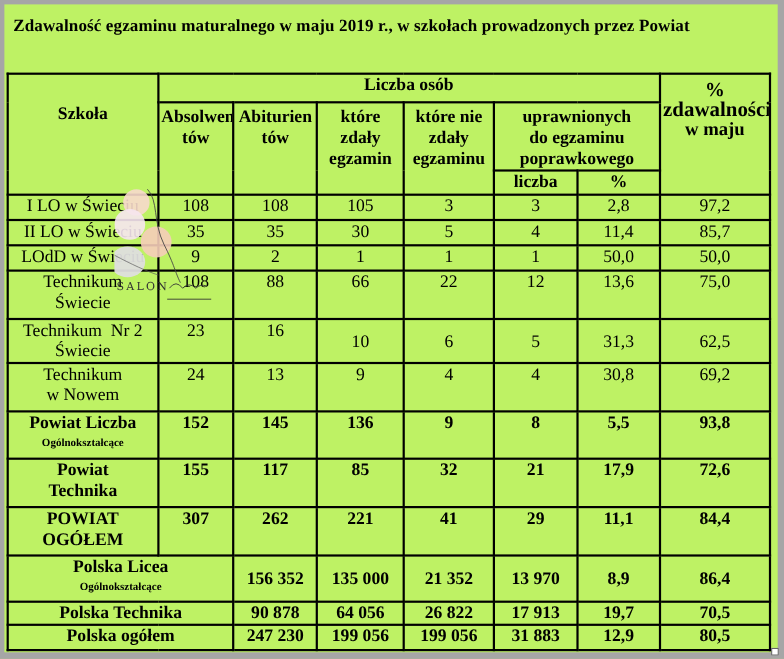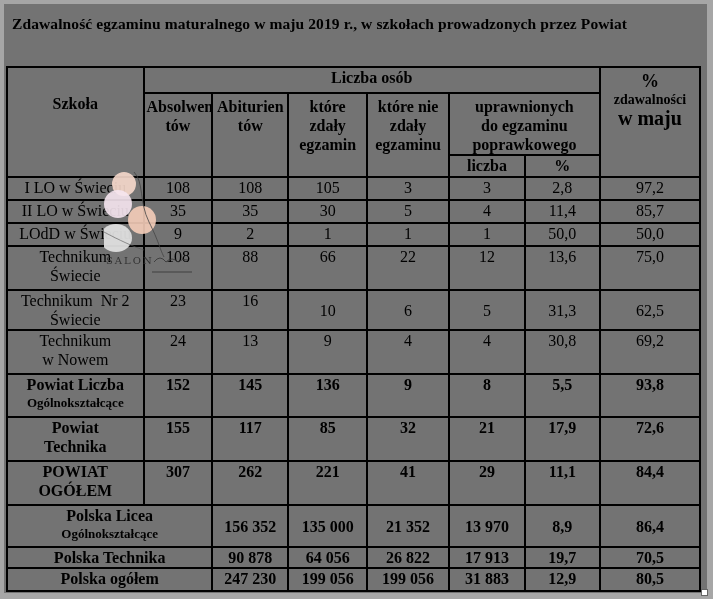--- a/index.html
+++ b/index.html
@@ -5,21 +5,21 @@
   html, body { margin: 0; padding: 0; }
   body {
     width: 713px; height: 599px;
     background: #a6a6a6;
     font-family: "Liberation Serif", "DejaVu Serif", serif;
     position: relative; overflow: hidden;
   }
   .page {
     position: absolute; left: 4px; top: 4px;
     width: 703px; height: 589px;
-    background: #737373;
+    background: #bef264;
   }
   .title {
     position: absolute; left: 8px; top: 10px; width: 690px;
     font-weight: bold; font-size: 15.5px; line-height: 19px;
     color: #000; text-align: justify; text-align-last: left;
     letter-spacing: 0.1px;
   }
   table.main {
     position: absolute; left: 2px; top: 62px;
     width: 695px;
@@ -35,28 +35,28 @@
     padding: 0 2px;
     color: #000;
     overflow: hidden;
   }
   table.main td.thin-b { border-bottom-width: 1px; margin-left: 17px; }
   td.name { text-align: left; padding-left: 3px; }
   .hdr-liczba { font-weight: bold; font-size: 20px; line-height: 26px; }
   .hdr-szkola { font-weight: bold; font-size: 20px; vertical-align: top !important; padding-top: 26px !important; text-align: right; }
   .hdr-sub { font-weight: bold; font-size: 13px; line-height: 16px; padding-top: 3px !important; }
   .hdr-proc-big { font-weight: bold; font-size: 18px; line-height: 22px; }
-  .hdr-proc-small { font-weight: bold; font-size: 14px; line-height: 16px; }
-  .hdr-proc-mid { font-weight: bold; font-size: 20px; line-height: 20px; }
+  .hdr-proc-small { font-weight: bold; font-size: 19px; line-height: 16px; }
+  .hdr-proc-mid { font-weight: bold; font-size: 17px; line-height: 20px; }
   .hdr-bold { font-weight: bold; font-size: 15px; line-height: 20px; }
   .red td, .red { color: #ff0000; }
   .blue td, .blue { color: #2f5597; }
   .green td, .green { color: #70ad47; }
   .bold td { font-weight: bold; }
-  .small-sub { font-size: 13px; display: block; line-height: 18px; }
+  .small-sub { font-size: 10px; display: block; line-height: 18px; }
   .watermark {
     position: absolute; left: 100px; top: 158px; width: 90px; height: 115px;
     pointer-events: none;
   }
   .corner-mark {
     position: absolute; left: 697px; top: 585px; width: 5px; height: 5px;
     border: 1px solid #666; background: #fff;
   }
 </style>
 </head>

